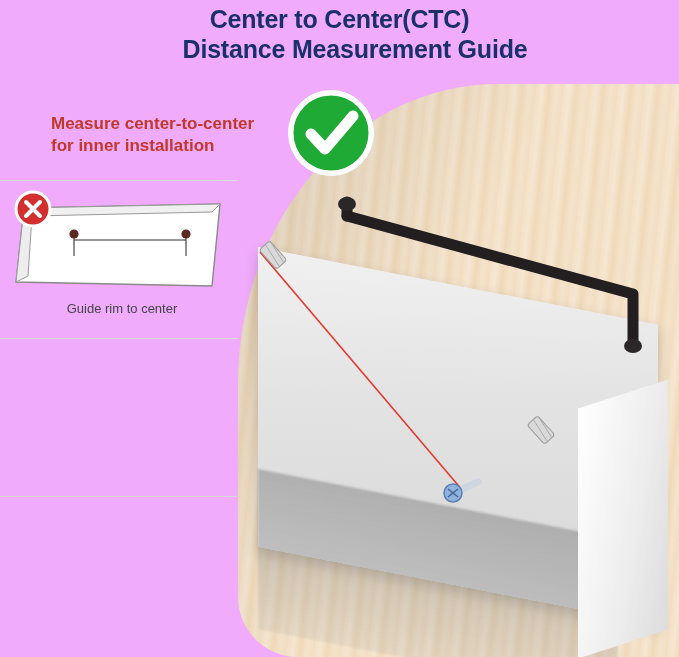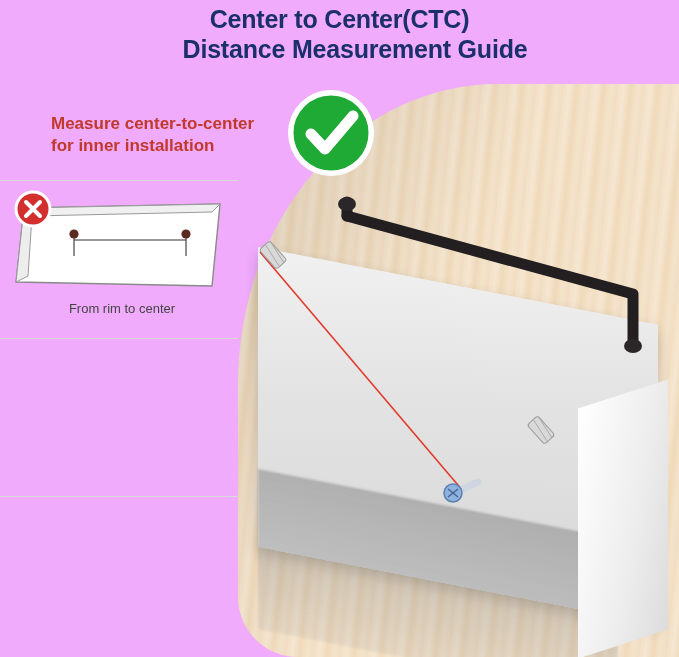--- a/index.html
+++ b/index.html
@@ -251,18 +251,18 @@
         <line x1="68" y1="44" x2="68" y2="66" stroke="#333" stroke-width="1.1"></line>
         <line x1="180" y1="44" x2="180" y2="66" stroke="#333" stroke-width="1.1"></line>
         <circle cx="68" cy="44" r="4.6" fill="#5b2a22"></circle>
         <circle cx="180" cy="44" r="4.6" fill="#5b2a22"></circle>
       </svg>
       <svg class="x-badge" viewBox="0 0 38 38">
         <circle cx="19" cy="19" r="17" fill="#d32f2f" stroke="#ffffff" stroke-width="3"></circle>
         <path d="M12 12 L26 26 M26 12 L12 26" stroke="#ffffff" stroke-width="4" stroke-linecap="round"></path>
       </svg>
     </div>
-    <div class="wrong-caption">From rim to center</div>
+    <div class="wrong-caption">Guide rim to center</div>
   </div>
 
 
 
 </div>
 
 </body></html>

